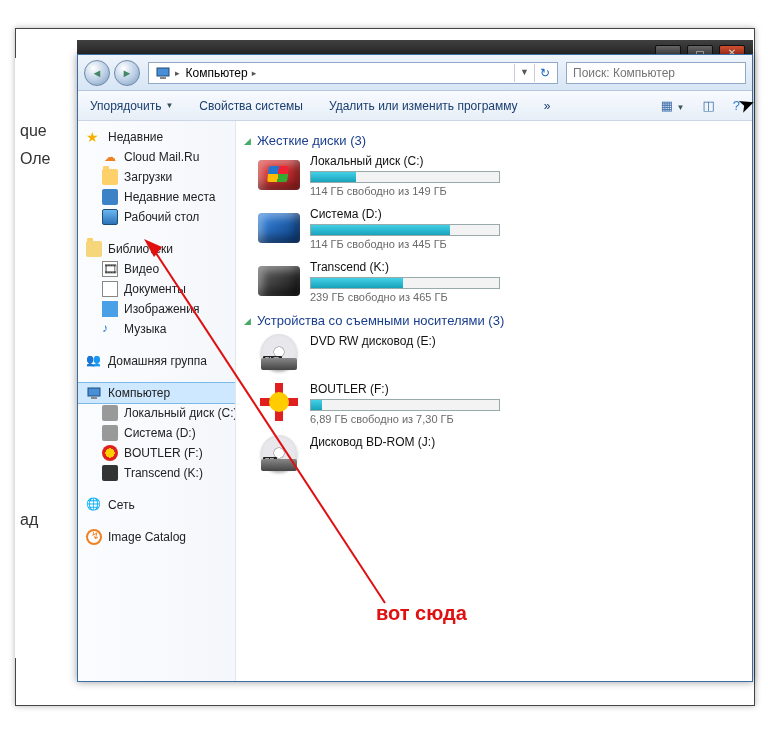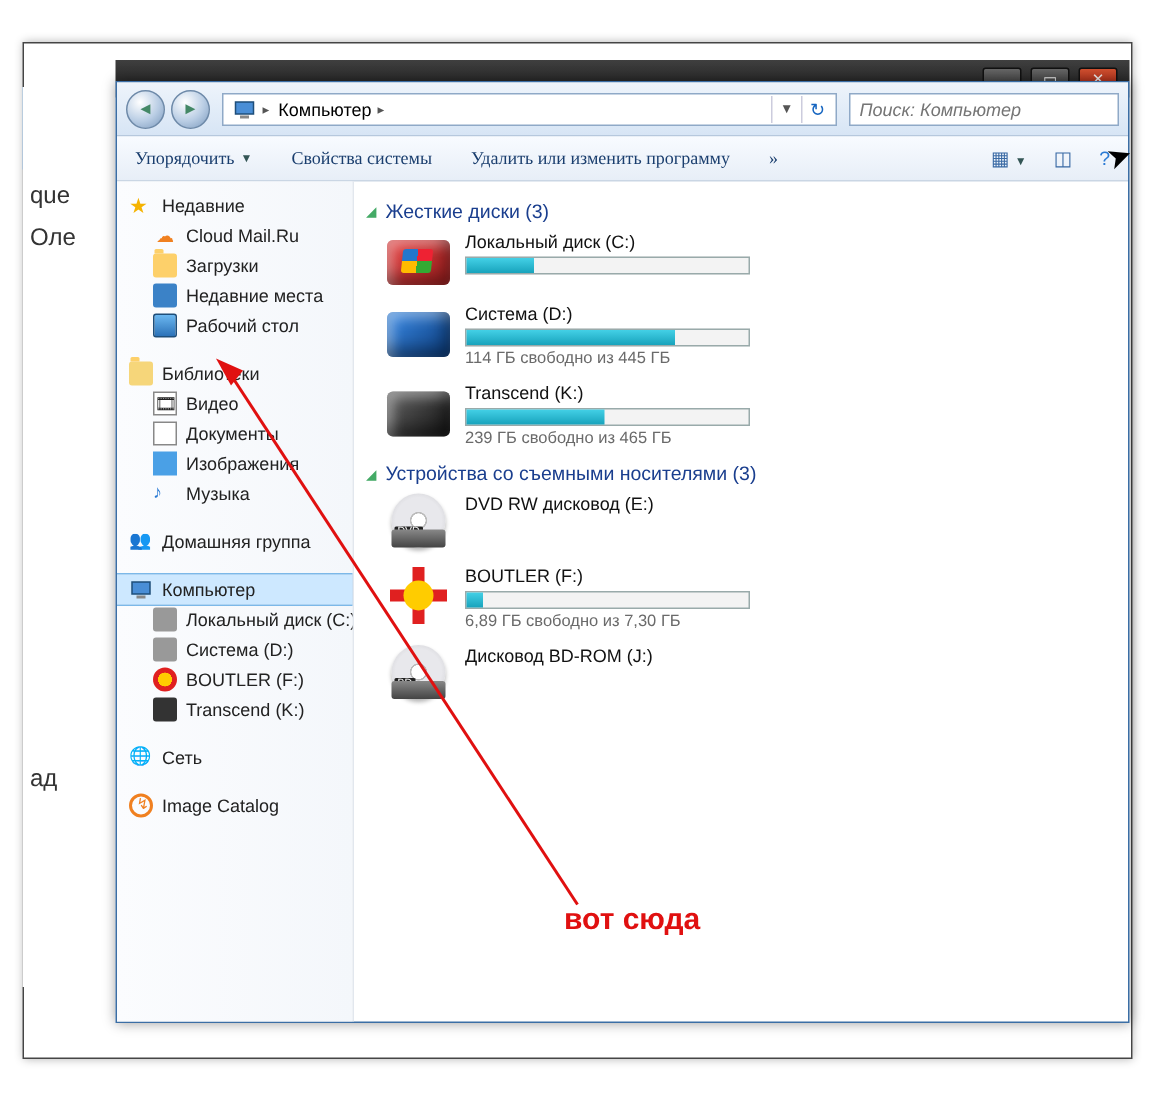--- a/index.html
+++ b/index.html
@@ -108,33 +108,33 @@
   .addr .end .drop { border-left:1px solid #ccd; padding:3px 5px; color:#555; font-size:9px;}
   .addr .refresh { border-left:1px solid #ccd; padding:2px 5px; color:#1565c0; font-size:12px;}
   .search {
     width: 180px; height: 22px;
     border: 1px solid #8fa9c7;
     background: #fff;
     display:flex; align-items:center; padding:0 4px;
   }
   .search input {
     border:none; outline:none; width:100%;
-    font-size:12px; font-style:italic; color:#888;
+    font-size:12px; color:#888;
   }
 
   .toolbar {
     height: 30px;
     background: linear-gradient(#f8fbff,#e7eef7);
     border-bottom: 1px solid #cad6e4;
     display: flex; align-items: center;
     padding: 0 8px;
     gap: 18px;
     color: #1a3e6e;
   }
-  .toolbar .tb-item { display:flex; align-items:center; gap:4px; cursor:default; padding:2px 4px;font-family:Liberation Serif, serif;}
+  .toolbar .tb-item { display:flex; align-items:center; gap:4px; cursor:default; padding:2px 4px;}
   .toolbar .right { margin-left:auto; display:flex; gap:10px; align-items:center; color:#333;}
   .toolbar .right .ico { font-size:13px; color:#3a6aa5; border:1px solid transparent; padding:2px 3px;}
   .tri { font-size:8px; color:#355; }
 
   .body {
     display:flex;
     height: calc(100% - 66px);
   }
   .sidebar {
     width: 158px;
@@ -391,20 +391,21 @@
       <div class="drive">
         <div class="drive-ico">
             <div class="hdd red"></div>
             <div class="winflag"></div>
           </div>
         <div class="drive-info">
           <div class="name">Локальный диск (C:)</div>
           <div class="bar">
               <div class="fill" style="width:24%"></div>
             </div>
+          <div class="sub">114 ГБ свободно из 149 ГБ</div>
         </div>
       </div>
 
       <div class="drive">
         <div class="drive-ico">
             <div class="hdd blue"></div>
           </div>
         <div class="drive-info">
           <div class="name">Система (D:)</div>
           <div class="bar">

